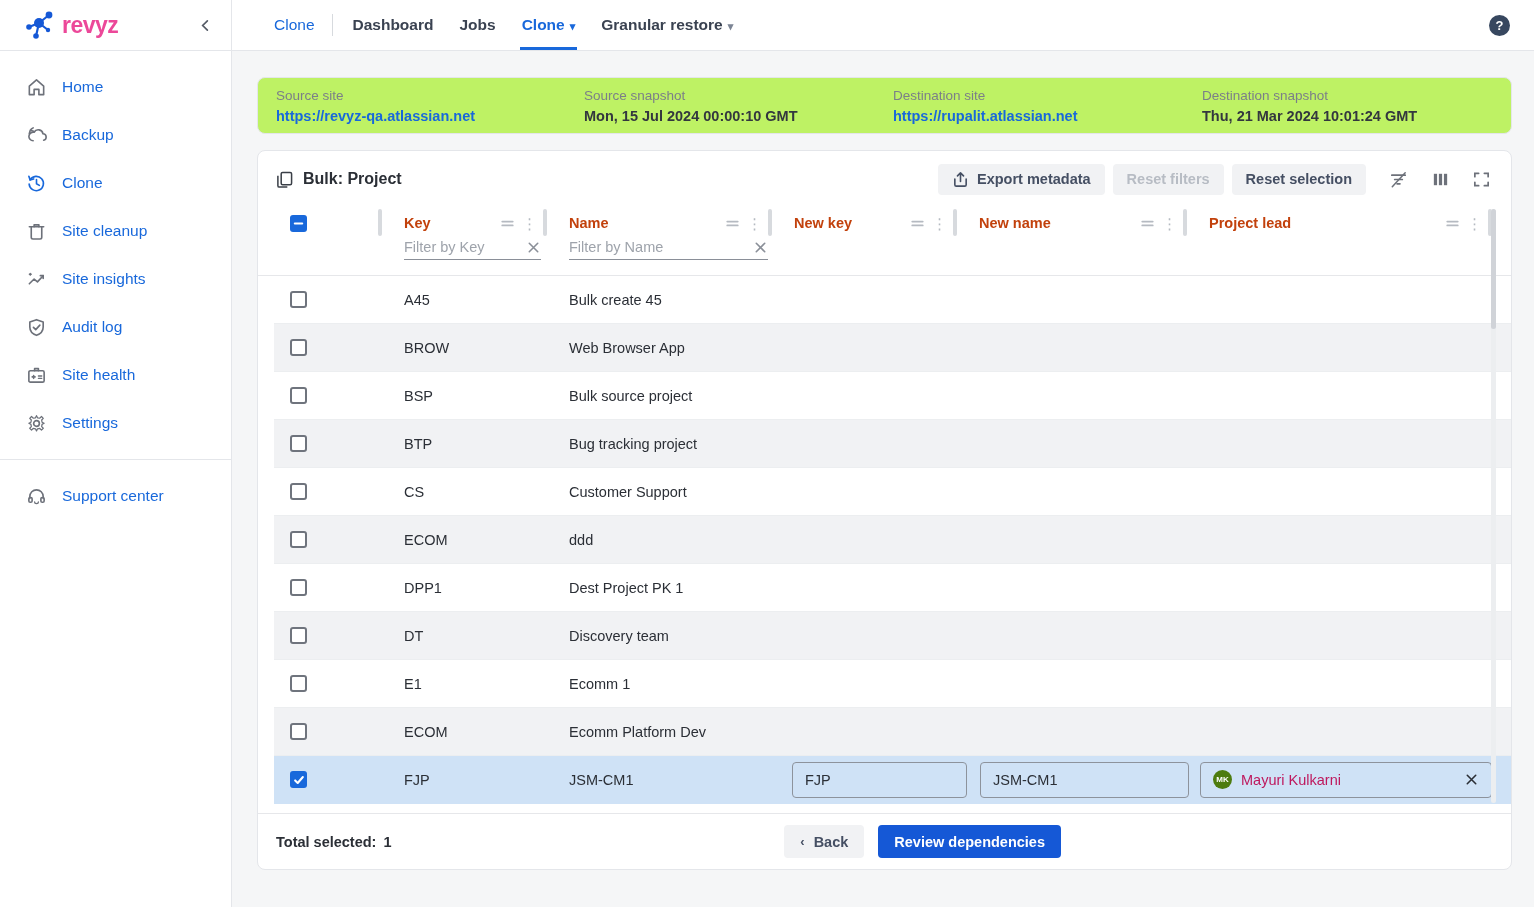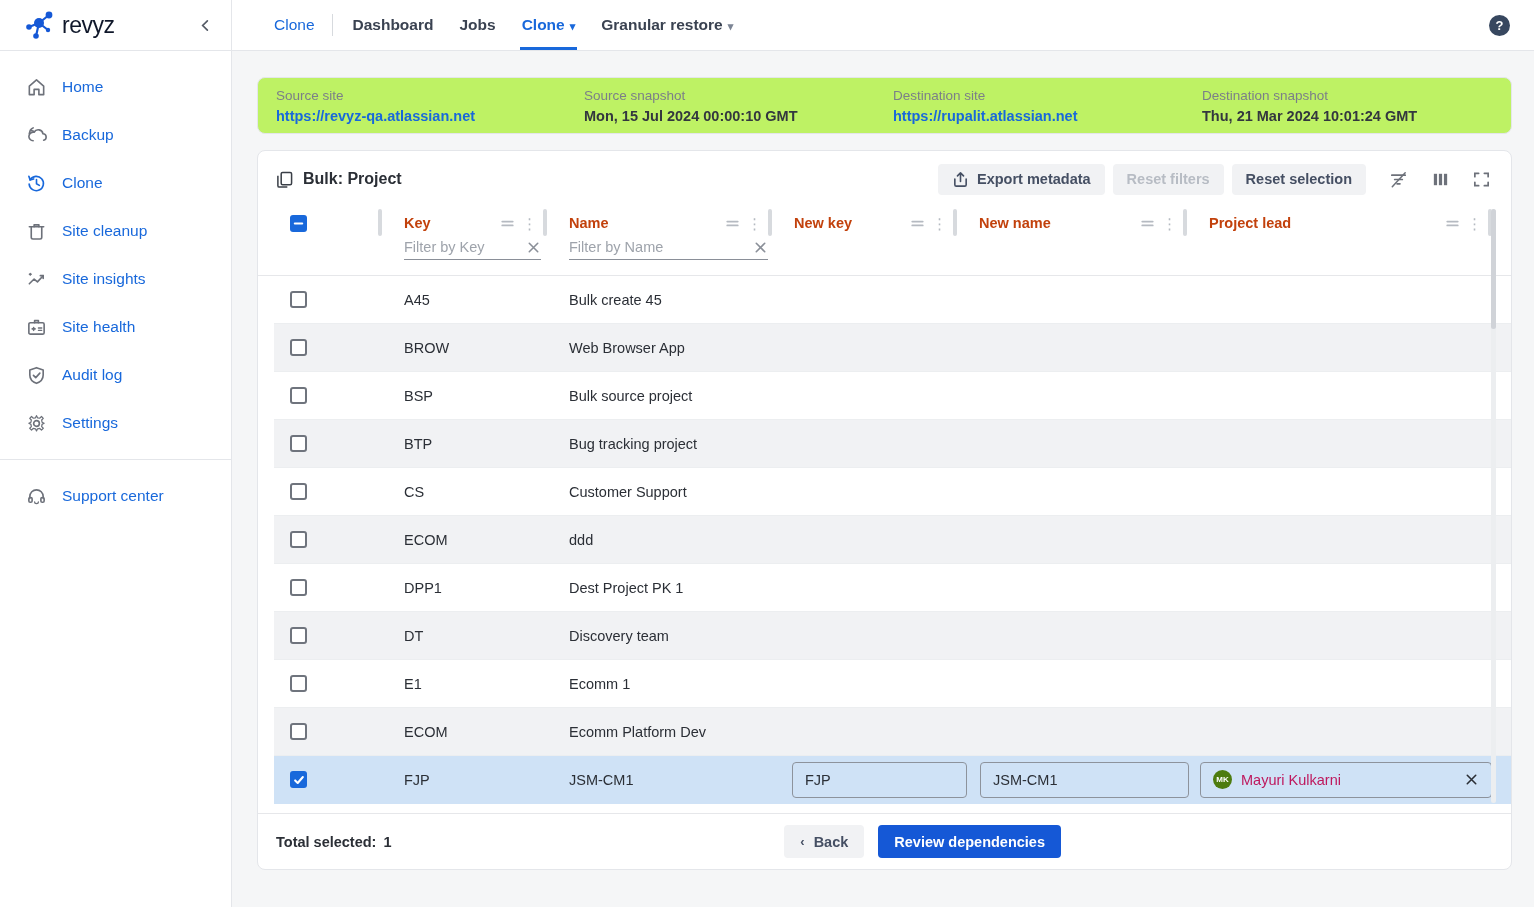--- a/index.html
+++ b/index.html
@@ -4,21 +4,21 @@
 <style>
   * { box-sizing: border-box; margin: 0; padding: 0; }
   html,body { width:1534px; height:907px; overflow:hidden; }
   body { font-family:"Liberation Sans", sans-serif; background:#f5f6f7; color:#2b2f36; }
   .app { display:flex; width:100%; height:100%; }
 
   
   .sidebar { width:232px; background:#fff; border-right:1px solid #e4e6ea; flex:0 0 232px; display:flex; flex-direction:column; }
   .logo-row { height:51px; border-bottom:1px solid #e4e6ea; display:flex; align-items:center; padding:0 18px 0 22px; }
   .logo-mark { width:34px; height:34px; margin-right:6px; }
-  .logo-text { font-size:23px; font-weight:400; color:#0f172a; letter-spacing:-0.5px; }
+  .logo-text { font-size:23px; font-weight:700; color:#ec4899; letter-spacing:-0.5px; }
   .collapse-btn { margin-left:auto; color:#555b66; font-size:16px; cursor:pointer; display:flex; align-items:center; }
   .side-nav { padding-top:12px; }
   .side-item { height:48px; display:flex; align-items:center; padding-left:25px; cursor:pointer; }
   .side-icon { width:22px; height:22px; color:#6d717a; display:flex; align-items:center; justify-content:center; }
   .side-icon svg { width:21px; height:21px; }
   .side-item.active .side-icon { color:#1868db; }
   .side-label { margin-left:15px; font-size:15.5px; color:#1868db; }
   .side-divider { border-top:1px solid #e4e6ea; margin:12px 0 12px 0; }
 
   
@@ -168,36 +168,36 @@
               <path d="M3.5 15.5 L8.5 10.5 L12 13.5 L18 7"></path>
               <path d="M15 7 H18 V10"></path>
               <path d="M4.5 4.5 v2 M3.5 5.5 h2" stroke-width="1.4"></path>
             </svg>
           </span>
           <span class="side-label">Site insights</span>
         </div>
         <div class="side-item">
           <span class="side-icon">
             <svg viewBox="0 0 22 22" fill="none" stroke="currentColor" stroke-width="1.7" stroke-linecap="round" stroke-linejoin="round">
+              <path d="M11 2.8 L18 5.2 V10.5 C18 14.8 15 17.8 11 19.2 C7 17.8 4 14.8 4 10.5 V5.2 Z"></path>
+              <path d="M7.8 10.8 L10.2 13.2 L14.5 8.5"></path>
+            </svg>
+          </span>
+          <span class="side-label">Audit log</span>
+        </div>
+        <div class="side-item">
+          <span class="side-icon">
+            <svg viewBox="0 0 22 22" fill="none" stroke="currentColor" stroke-width="1.7" stroke-linecap="round" stroke-linejoin="round">
               <rect x="3" y="6" width="16" height="12" rx="1.6"></rect>
               <path d="M9 6 V3.8 H13 V6"></path>
               <path d="M6.5 12.5 h3 M8 11 v3"></path>
               <path d="M13 11.5 h3.5 M13 14 h3.5" stroke-width="1.4"></path>
             </svg>
           </span>
           <span class="side-label">Site health</span>
-        </div>
-        <div class="side-item">
-          <span class="side-icon">
-            <svg viewBox="0 0 22 22" fill="none" stroke="currentColor" stroke-width="1.7" stroke-linecap="round" stroke-linejoin="round">
-              <path d="M11 2.8 L18 5.2 V10.5 C18 14.8 15 17.8 11 19.2 C7 17.8 4 14.8 4 10.5 V5.2 Z"></path>
-              <path d="M7.8 10.8 L10.2 13.2 L14.5 8.5"></path>
-            </svg>
-          </span>
-          <span class="side-label">Audit log</span>
         </div>
         <div class="side-item">
           <span class="side-icon">
             <svg viewBox="0 0 22 22" fill="none" stroke="currentColor" stroke-width="1.7" stroke-linecap="round" stroke-linejoin="round">
               <circle cx="11" cy="11" r="3"></circle>
               <path d="M11 2.8 l1.1 2.2 2.4.4 1.7-1.7 1.9 1.9-1.7 1.7.4 2.4 2.2 1.1-2.2 1.1-.4 2.4 1.7 1.7-1.9 1.9-1.7-1.7-2.4.4-1.1 2.2-1.1-2.2-2.4-.4-1.7 1.7-1.9-1.9 1.7-1.7-.4-2.4-2.2-1.1 2.2-1.1.4-2.4-1.7-1.7 1.9-1.9 1.7 1.7 2.4-.4 Z" stroke-width="1.3"></path>
             </svg>
           </span>
           <span class="side-label">Settings</span>
         </div>

